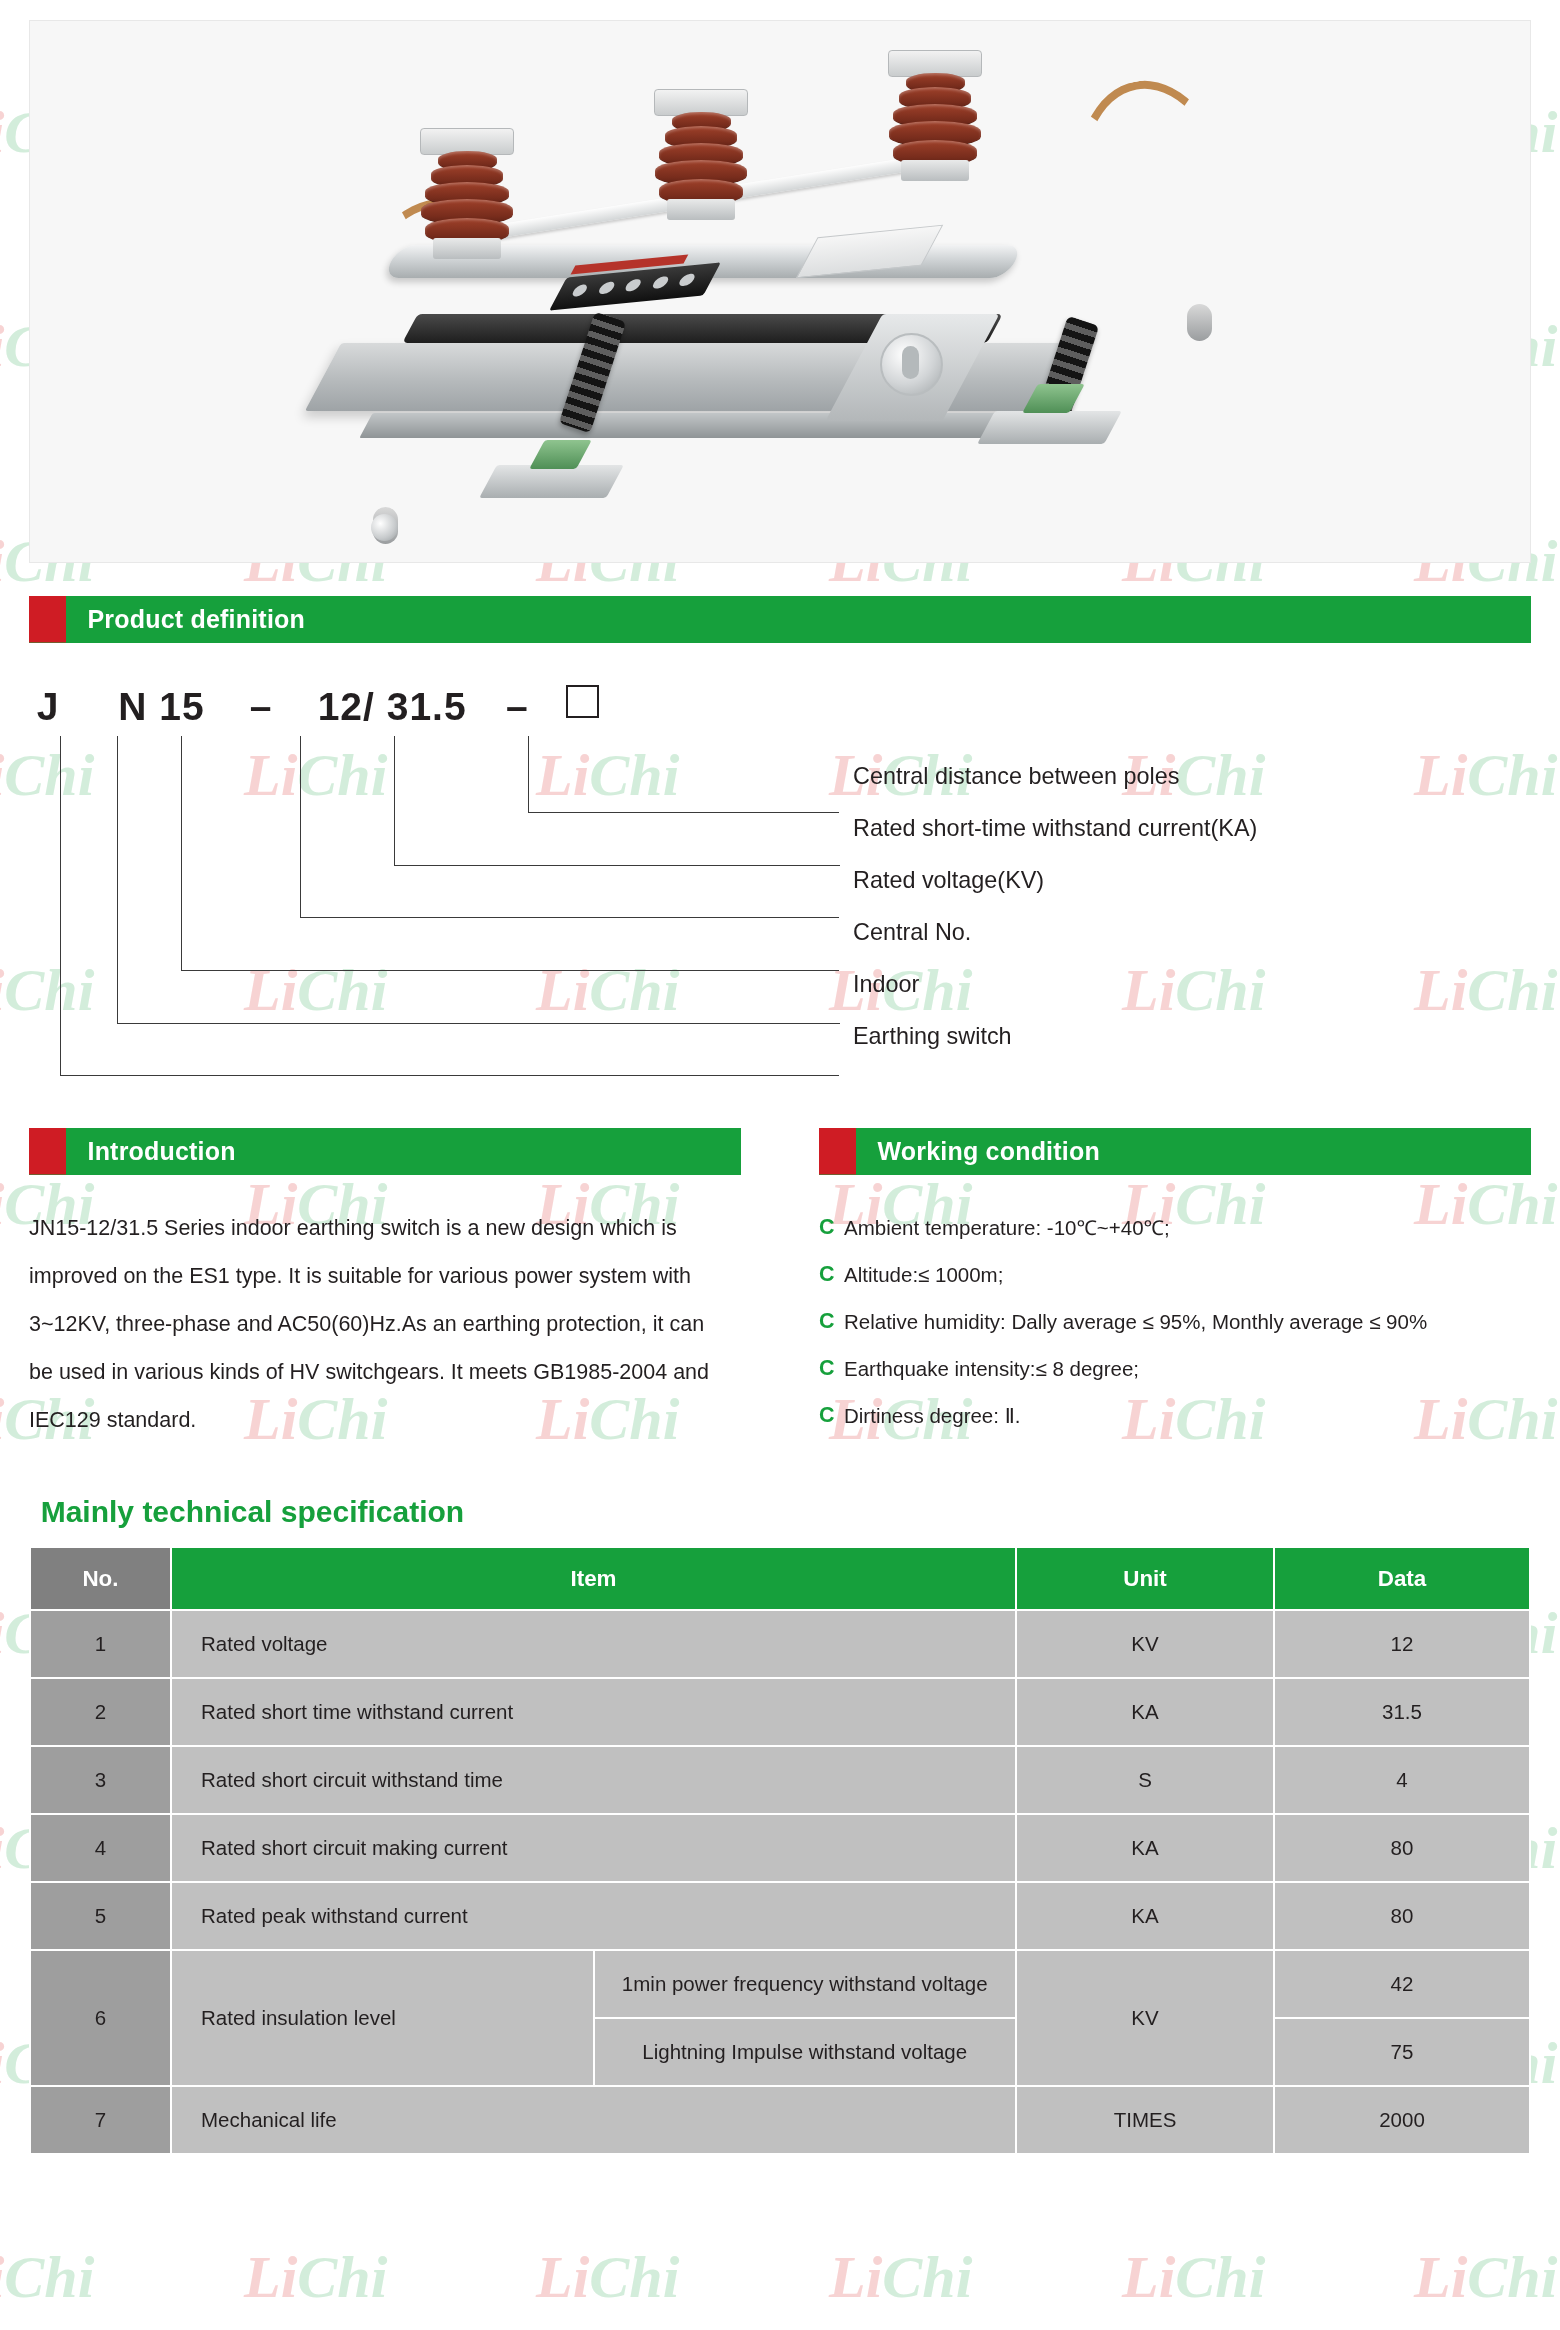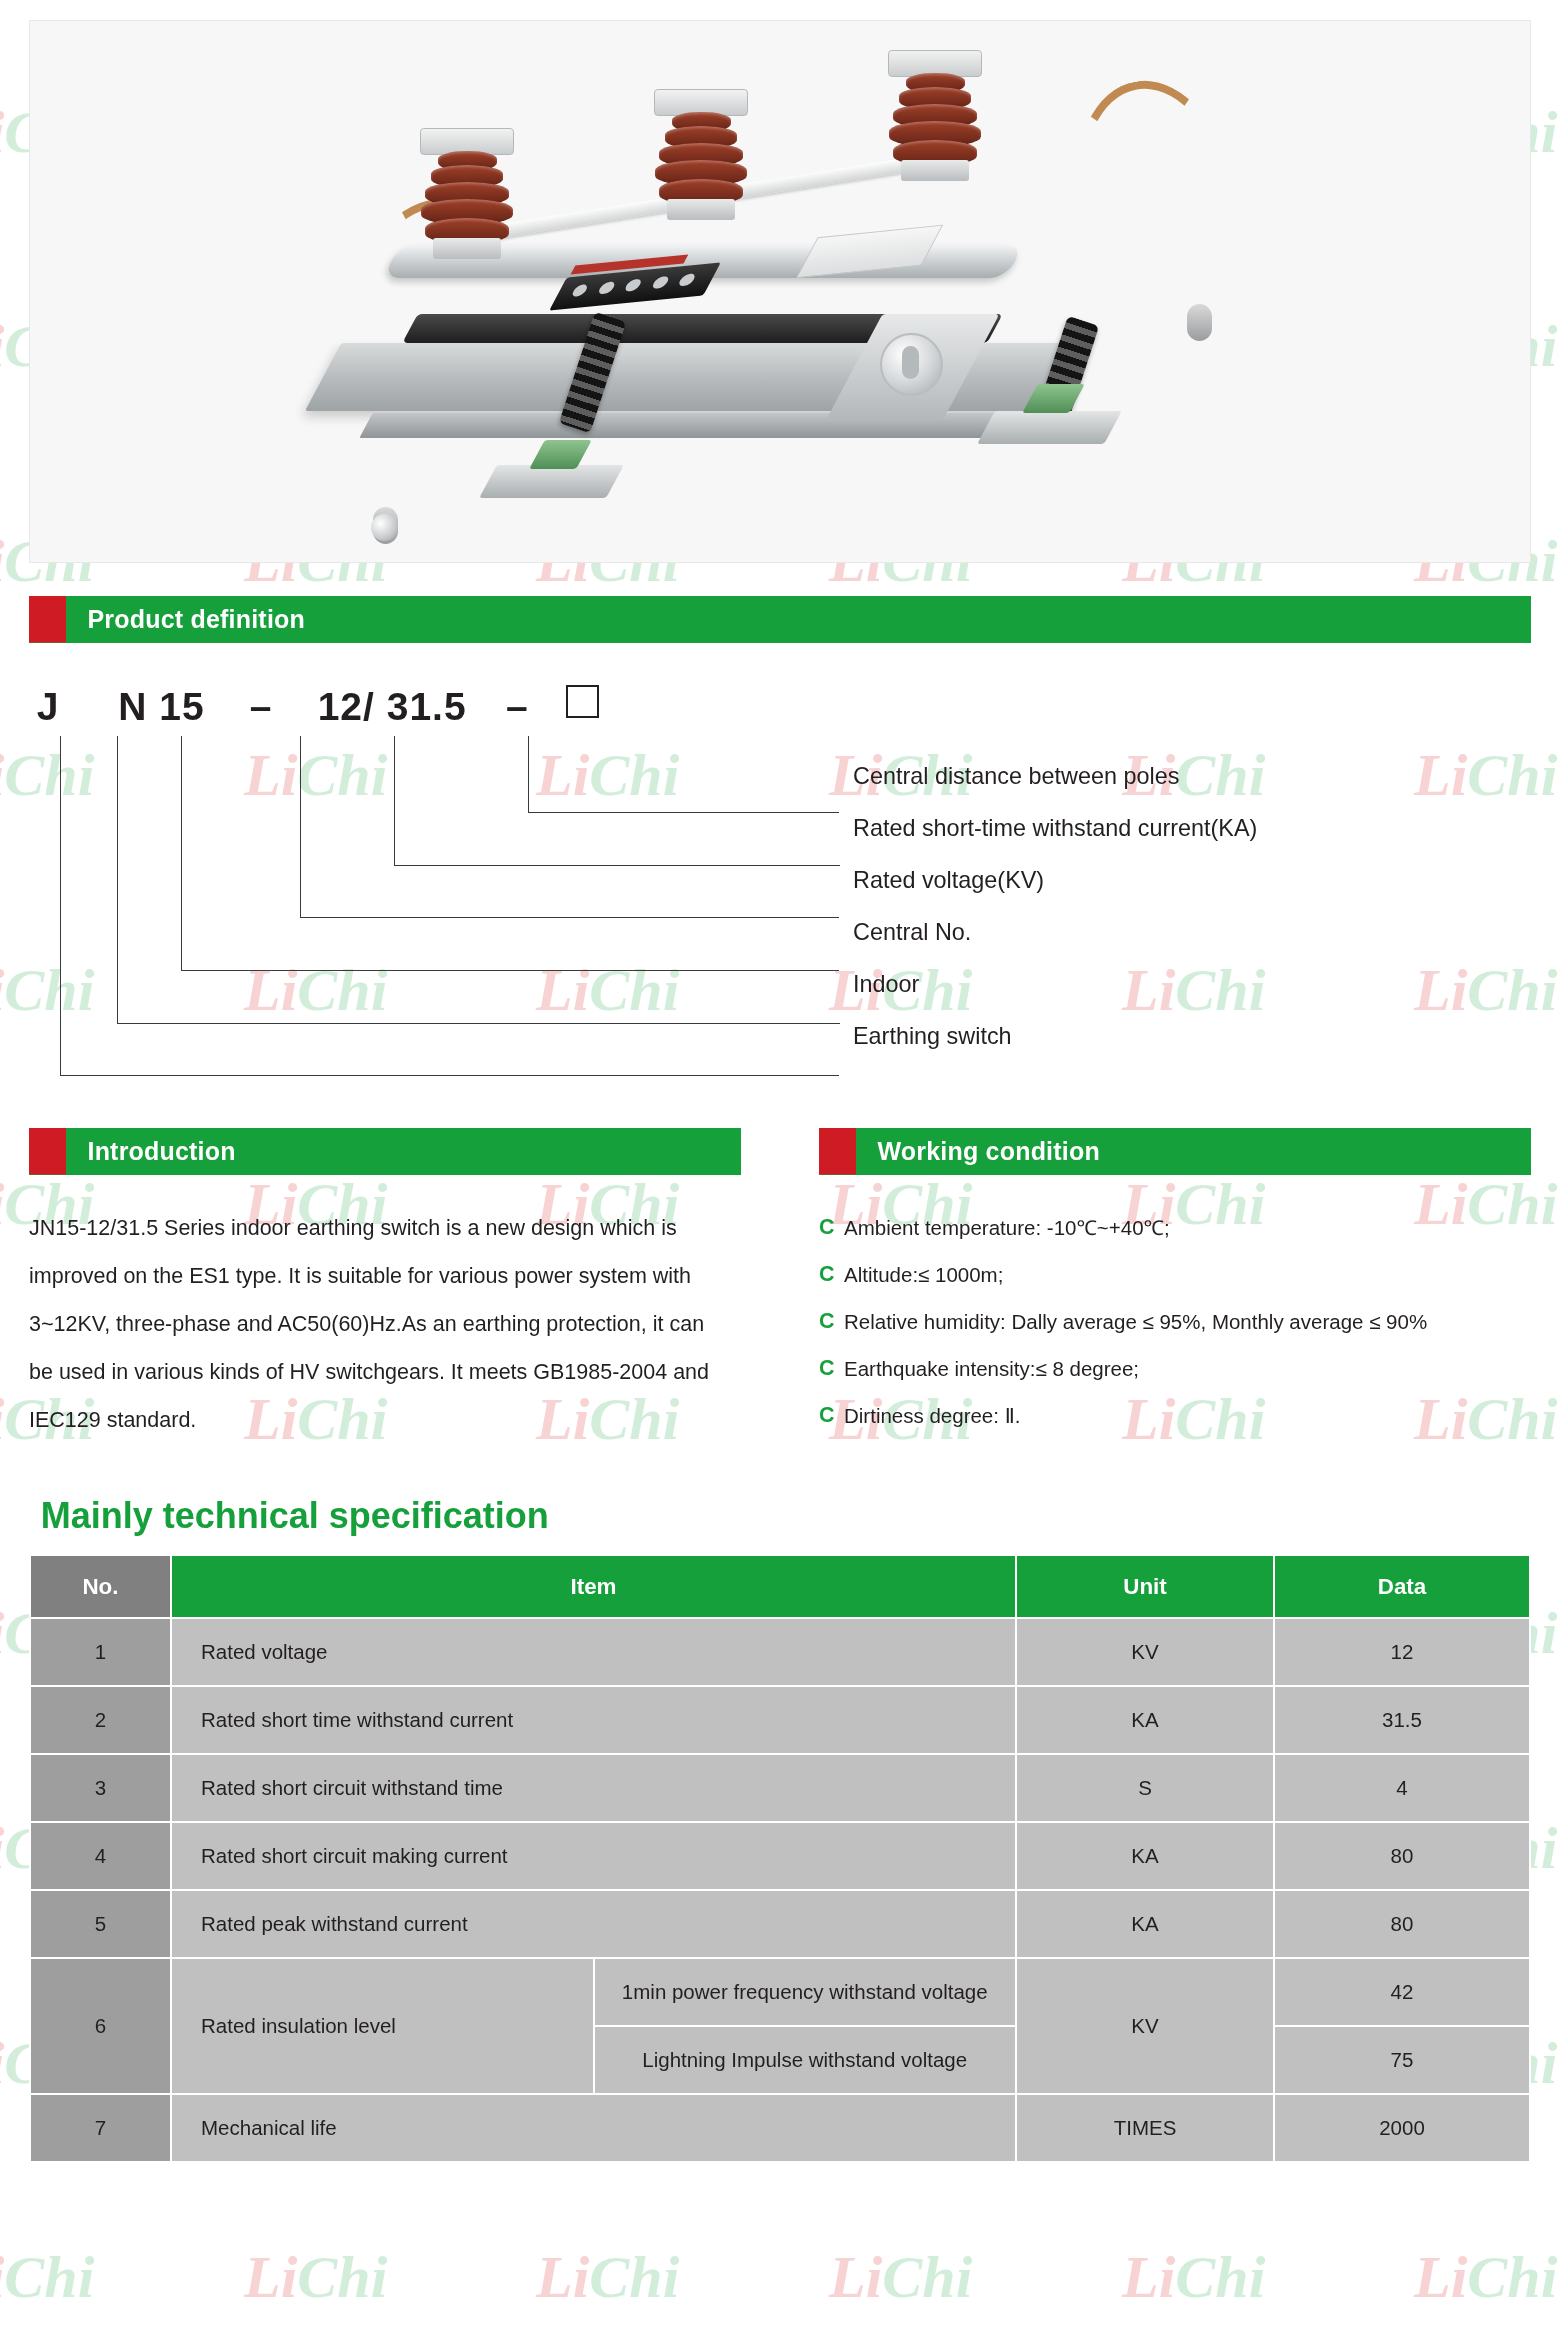--- a/index.html
+++ b/index.html
@@ -305,21 +305,21 @@
     color: #16a03c;
     font-weight: bold;
     font-size: 21.5px;
     width: 25px;
     flex: 0 0 25px;
   }
 
   
   .spec-title {
     color: #16a03c;
-    font-size: 36px;
+    font-size: 30px;
     font-weight: bold;
     margin: 51px 0 17.6px 11.7px;
   }
   table.spec {
     width: 100%;
     border-collapse: collapse;
     table-layout: fixed;
     font-size: 20.5px;
   }
   table.spec th {

